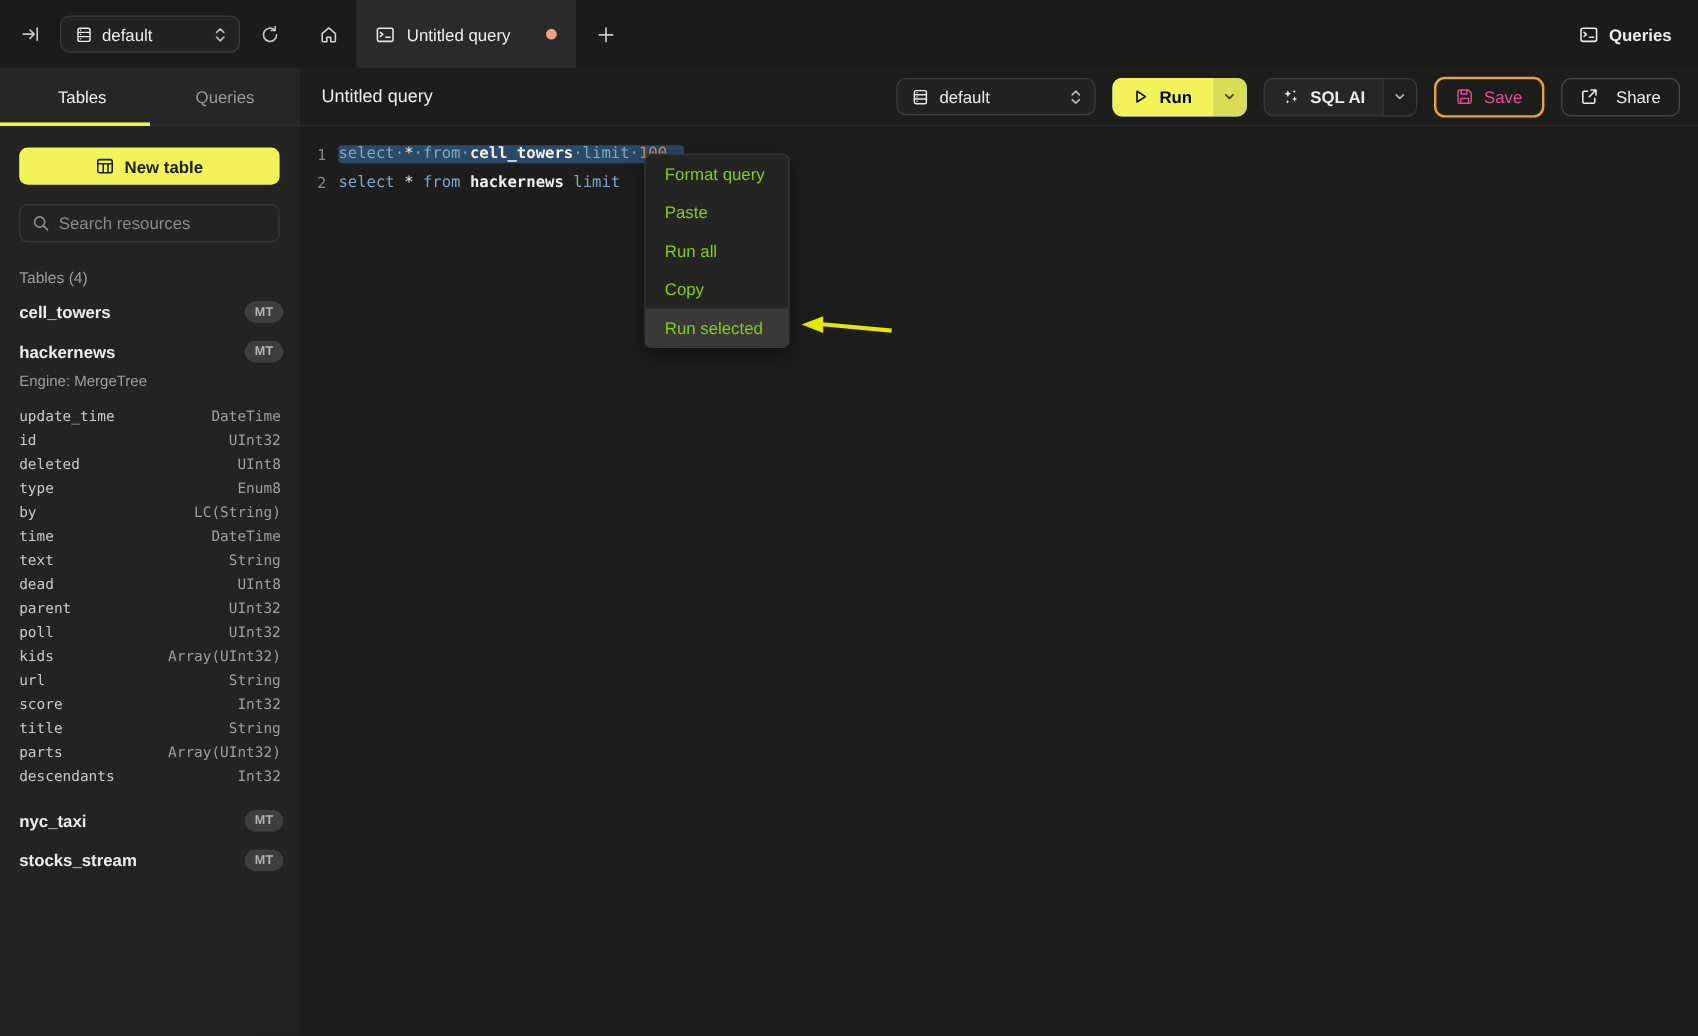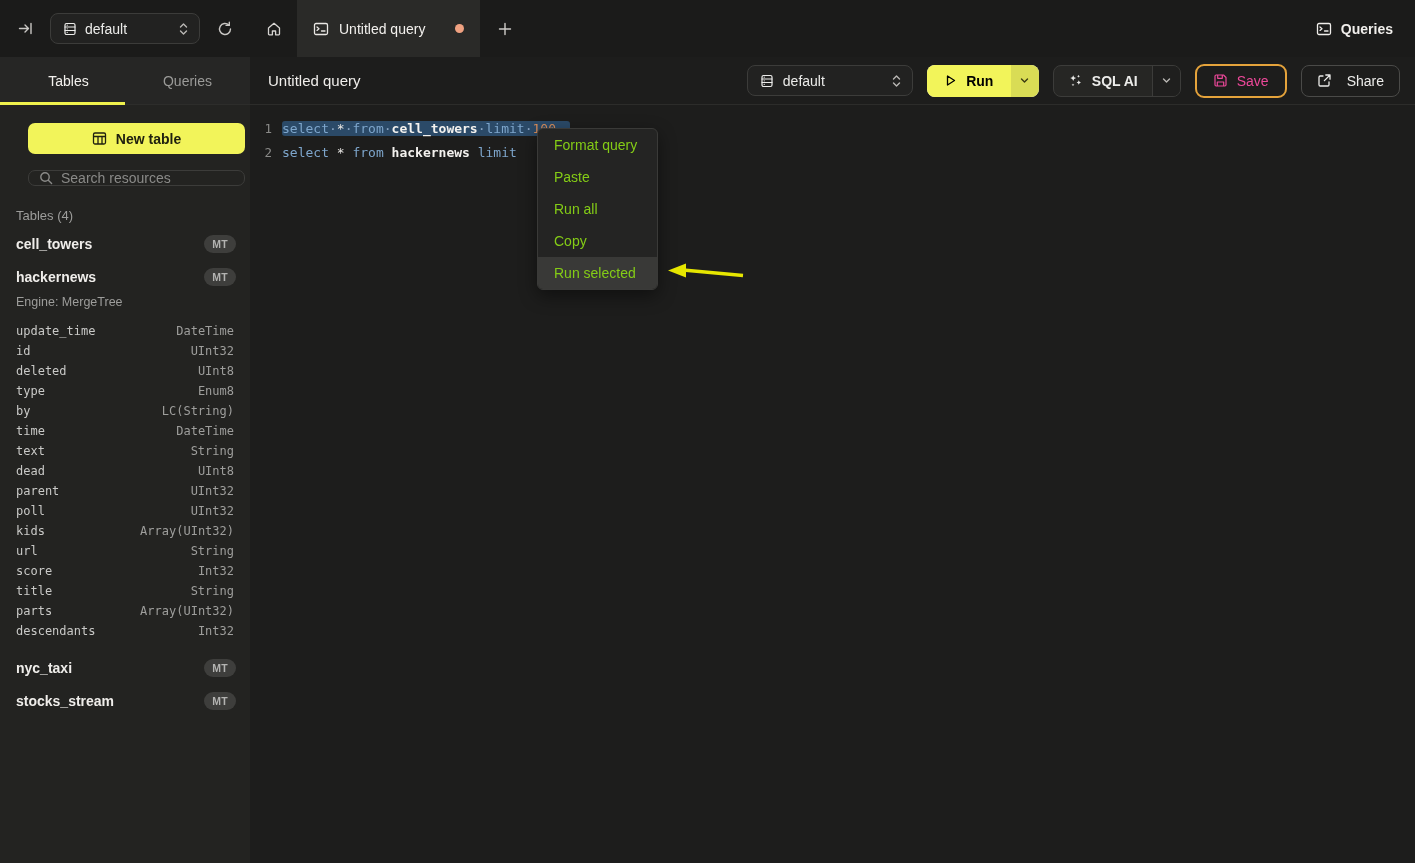--- a/index.html
+++ b/index.html
@@ -32,23 +32,23 @@
   
   .workspace { display:flex; height:806px; }
   .sidebar { width:250px; flex:none; background:#232321; display:flex; flex-direction:column; }
   .main { flex:1; display:flex; flex-direction:column; background:#1d1d1c; }
 
   
   .side-tabs { height:48px; display:flex; border-bottom:1px solid #2d2d2b; background:#262625; flex:none; }
   .side-tab { width:125px; display:flex; align-items:center; justify-content:center; position:relative; color:#9a9a98; cursor:pointer; font-weight:500; }
   .side-tab.active { color:#f2f0ed; font-weight:400;padding-left:12px; }
   .side-tab.active::after { content:""; position:absolute; left:0; right:0; bottom:-1px; height:3px; background:#eff14d; }
-  .side-body { padding:18px 16px 0 28px; overflow:hidden; }
+  .side-body { padding:18px 16px 0 16px; overflow:hidden; }
   .new-table-btn { width:217px; height:31px; background:#f2f45a; color:#20200f; border:none; border-radius:7px; font-weight:600; font-size:14px; display:flex; align-items:center; justify-content:center; gap:9px; cursor:pointer; font-family:"Liberation Sans", sans-serif; }
-  .search-box { margin-top:16px; width:217px; height:16px; border:1px solid #3c3c3a; border-radius:7px; display:flex; align-items:center; gap:8px; padding:0 10px; color:#8a8a88; background:#232321; }
+  .search-box { margin-top:16px; width:217px; height:32px; border:1px solid #3c3c3a; border-radius:7px; display:flex; align-items:center; gap:8px; padding:0 10px; color:#8a8a88; background:#232321; }
   .search-box input { background:transparent; border:none; outline:none; color:#e9e7e4; font-size:14px; width:100%; font-family:"Liberation Sans", sans-serif; }
   .search-box input::placeholder { color:#8a8a88; }
   .section-label { margin:22px 0 4px 16px; color:#9d9d9b; font-size:13px; }
   .table-row { height:33px; display:flex; align-items:center; padding:0 14px 0 16px; cursor:pointer; }
   .table-name { font-weight:600; color:#efedea; font-size:14px; }
   .mt-badge { margin-left:auto; background:#3e3e3c; color:#b3b3b1; font-size:10.5px; font-weight:600; border-radius:9px; padding:3px 8px; letter-spacing:0.3px; }
   .engine-label { color:#9d9d9b; font-size:12.5px; padding:2px 16px 8px 16px; }
   .columns { padding:4px 0 10px 0; }
   .col-row { height:20px; display:flex; align-items:center; padding:0 16px; font-family:"DejaVu Sans Mono", monospace; font-size:12px; }
   .col-name { color:#c9c9c7; }

